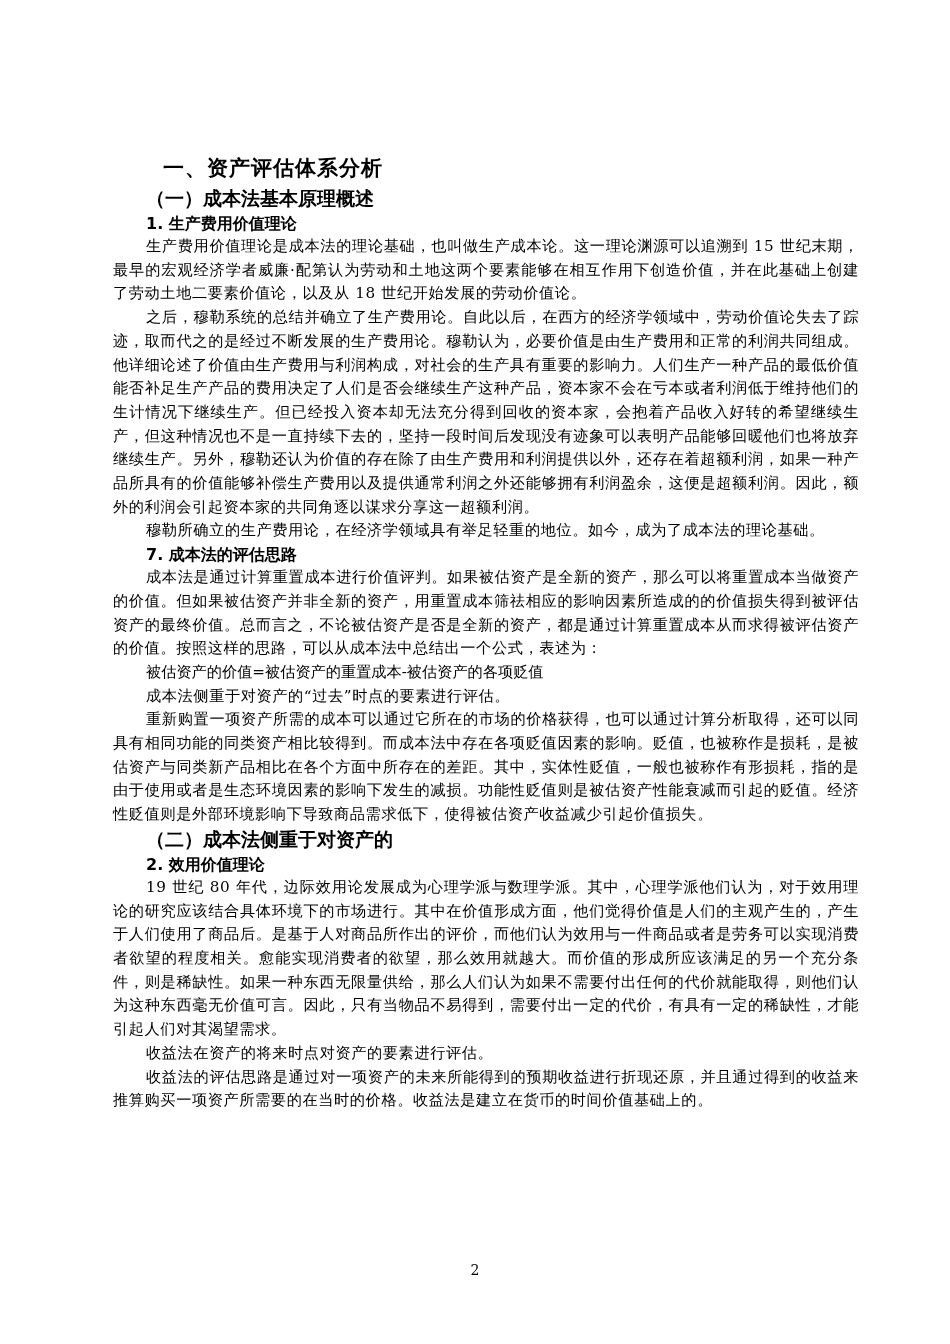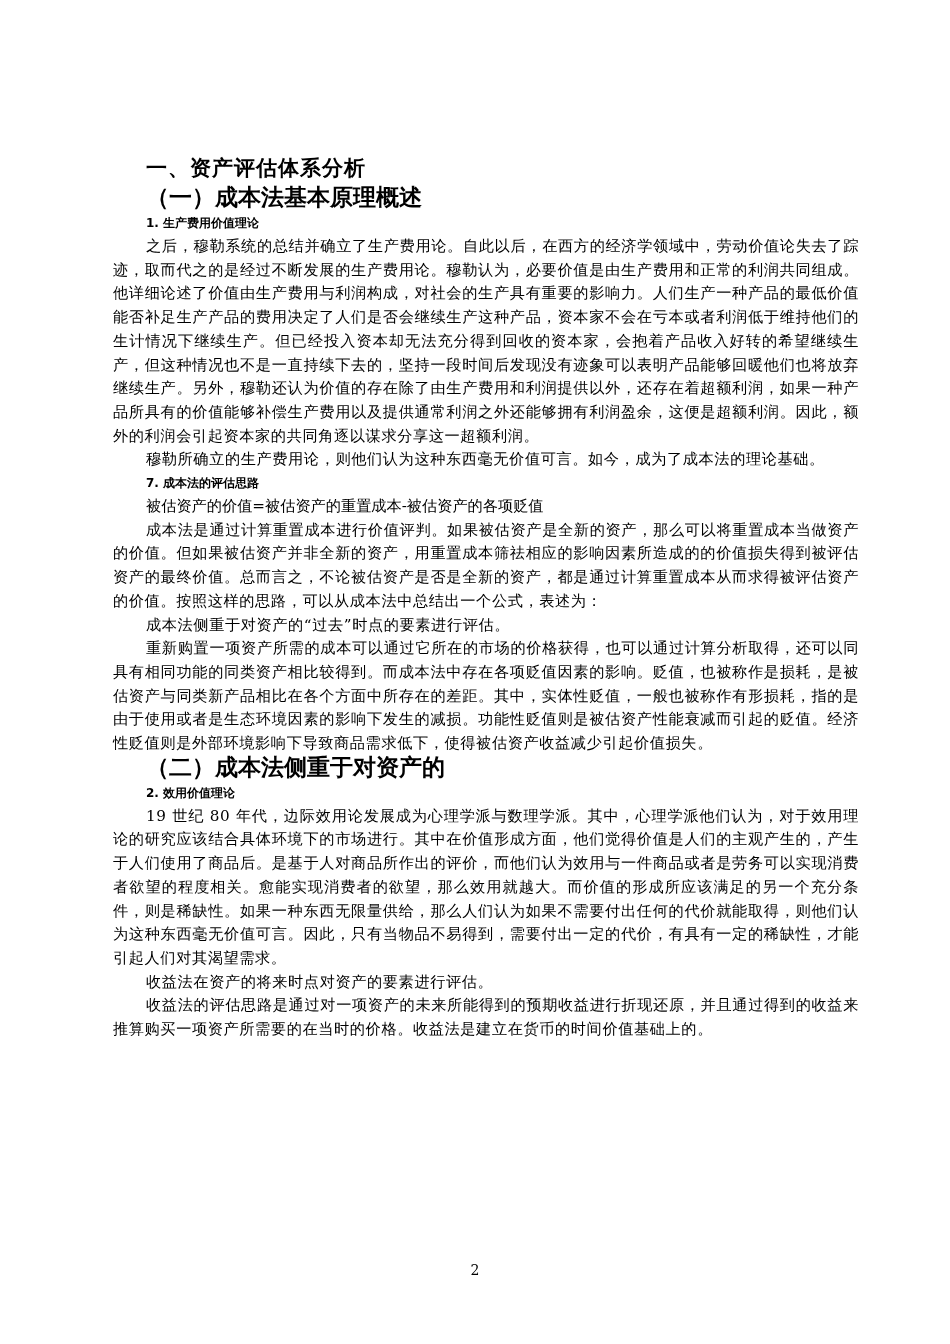--- a/index.html
+++ b/index.html
@@ -1,44 +1,45 @@
 <!DOCTYPE html>
 <html><head>
 <meta charset="utf-8">
 <style>
   html, body { margin: 0; padding: 0; background: #ffffff; }
   body { width: 950px; height: 1344px; position: relative; overflow: hidden;
          font-family: "DejaVu Serif", "Liberation Serif", serif; color: #000; }
   .page { position: absolute; left: 113px; top: 150px; width: 746px; }
   .h1 { font-family: "DejaVu Sans", "Liberation Sans", sans-serif; font-size: 21px;
-        font-weight: bold; height: 36px; line-height: 36px; margin-left: 33px; letter-spacing: 1px; }
-  .h2 { font-family: Liberation Mono, monospace; font-size: 23px;
+        font-weight: bold; height: 36px; line-height: 36px; margin-left: 50px; letter-spacing: 1px; }
+  .h2 { font-family: Liberation Serif, serif; font-size: 19px;
         font-weight: bold; height: 26px; line-height: 26px; margin-left: 33px; }
-  .h3 { font-family: "DejaVu Sans", "Liberation Sans", sans-serif; font-size: 12px;
+  .h3 { font-family: "DejaVu Sans", "Liberation Sans", sans-serif; font-size: 16px;
         font-weight: bold; height: 23px; line-height: 23px; margin-left: 33px; }
   .p { font-size: 15.2px; line-height: 23.7px; text-align: justify; text-indent: 33px;
        letter-spacing: 0.6px; margin: 0; }
   .p.formula { letter-spacing: 0; }
   .pagenum { position: absolute; top: 1262px; left: 0; width: 950px; text-align: center;
              font-size: 14px; font-family: "DejaVu Serif", "Liberation Serif", serif; }
 </style>
 </head>
 <body>
 
 <div class="page">
   <div class="h1">一、资产评估体系分析</div>
 
   <div class="h2">（一）成本法基本原理概述</div>
   <div class="h3">1. 生产费用价值理论</div>
+  <p class="p">生产费用价值理论是成本法的理论基础，也叫做生产成本论。这一理论渊源可以追溯到 15 世纪末期，最早的宏观经济学者威廉·配第认为劳动和土地这两个要素能够在相互作用下创造价值，并在此基础上创建了劳动土地二要素价值论，以及从 18 世纪开始发展的劳动价值论。</p>
   <p class="p">之后，穆勒系统的总结并确立了生产费用论。自此以后，在西方的经济学领域中，劳动价值论失去了踪迹，取而代之的是经过不断发展的生产费用论。穆勒认为，必要价值是由生产费用和正常的利润共同组成。他详细论述了价值由生产费用与利润构成，对社会的生产具有重要的影响力。人们生产一种产品的最低价值能否补足生产产品的费用决定了人们是否会继续生产这种产品，资本家不会在亏本或者利润低于维持他们的生计情况下继续生产。但已经投入资本却无法充分得到回收的资本家，会抱着产品收入好转的希望继续生产，但这种情况也不是一直持续下去的，坚持一段时间后发现没有迹象可以表明产品能够回暖他们也将放弃继续生产。另外，穆勒还认为价值的存在除了由生产费用和利润提供以外，还存在着超额利润，如果一种产品所具有的价值能够补偿生产费用以及提供通常利润之外还能够拥有利润盈余，这便是超额利润。因此，额外的利润会引起资本家的共同角逐以谋求分享这一超额利润。</p>
-  <p class="p">穆勒所确立的生产费用论，则他们认为这种东西毫无价值可言。如今，成为了成本法的理论基础。</p>
+  <p class="p">穆勒所确立的生产费用论，在经济学领域具有举足轻重的地位。如今，成为了成本法的理论基础。</p>
 
   <div class="h3">7. 成本法的评估思路</div>
+  <p class="p">成本法是通过计算重置成本进行价值评判。如果被估资产是全新的资产，那么可以将重置成本当做资产的价值。但如果被估资产并非全新的资产，用重置成本筛祛相应的影响因素所造成的的价值损失得到被评估资产的最终价值。总而言之，不论被估资产是否是全新的资产，都是通过计算重置成本从而求得被评估资产的价值。按照这样的思路，可以从成本法中总结出一个公式，表述为：</p>
   <p class="p formula">被估资产的价值=被估资产的重置成本-被估资产的各项贬值</p>
-  <p class="p">成本法是通过计算重置成本进行价值评判。如果被估资产是全新的资产，那么可以将重置成本当做资产的价值。但如果被估资产并非全新的资产，用重置成本筛祛相应的影响因素所造成的的价值损失得到被评估资产的最终价值。总而言之，不论被估资产是否是全新的资产，都是通过计算重置成本从而求得被评估资产的价值。按照这样的思路，可以从成本法中总结出一个公式，表述为：</p>
   <p class="p">成本法侧重于对资产的“过去”时点的要素进行评估。</p>
   <p class="p">重新购置一项资产所需的成本可以通过它所在的市场的价格获得，也可以通过计算分析取得，还可以同具有相同功能的同类资产相比较得到。而成本法中存在各项贬值因素的影响。贬值，也被称作是损耗，是被估资产与同类新产品相比在各个方面中所存在的差距。其中，实体性贬值，一般也被称作有形损耗，指的是由于使用或者是生态环境因素的影响下发生的减损。功能性贬值则是被估资产性能衰减而引起的贬值。经济性贬值则是外部环境影响下导致商品需求低下，使得被估资产收益减少引起价值损失。</p>
 
   <div class="h2">（二）成本法侧重于对资产的</div>
   <div class="h3">2. 效用价值理论</div>
   <p class="p">19 世纪 80 年代，边际效用论发展成为心理学派与数理学派。其中，心理学派他们认为，对于效用理论的研究应该结合具体环境下的市场进行。其中在价值形成方面，他们觉得价值是人们的主观产生的，产生于人们使用了商品后。是基于人对商品所作出的评价，而他们认为效用与一件商品或者是劳务可以实现消费者欲望的程度相关。愈能实现消费者的欲望，那么效用就越大。而价值的形成所应该满足的另一个充分条件，则是稀缺性。如果一种东西无限量供给，那么人们认为如果不需要付出任何的代价就能取得，则他们认为这种东西毫无价值可言。因此，只有当物品不易得到，需要付出一定的代价，有具有一定的稀缺性，才能引起人们对其渴望需求。</p>
 
   <p class="p">收益法在资产的将来时点对资产的要素进行评估。</p>
   <p class="p">收益法的评估思路是通过对一项资产的未来所能得到的预期收益进行折现还原，并且通过得到的收益来推算购买一项资产所需要的在当时的价格。收益法是建立在货币的时间价值基础上的。</p>
 </div>

